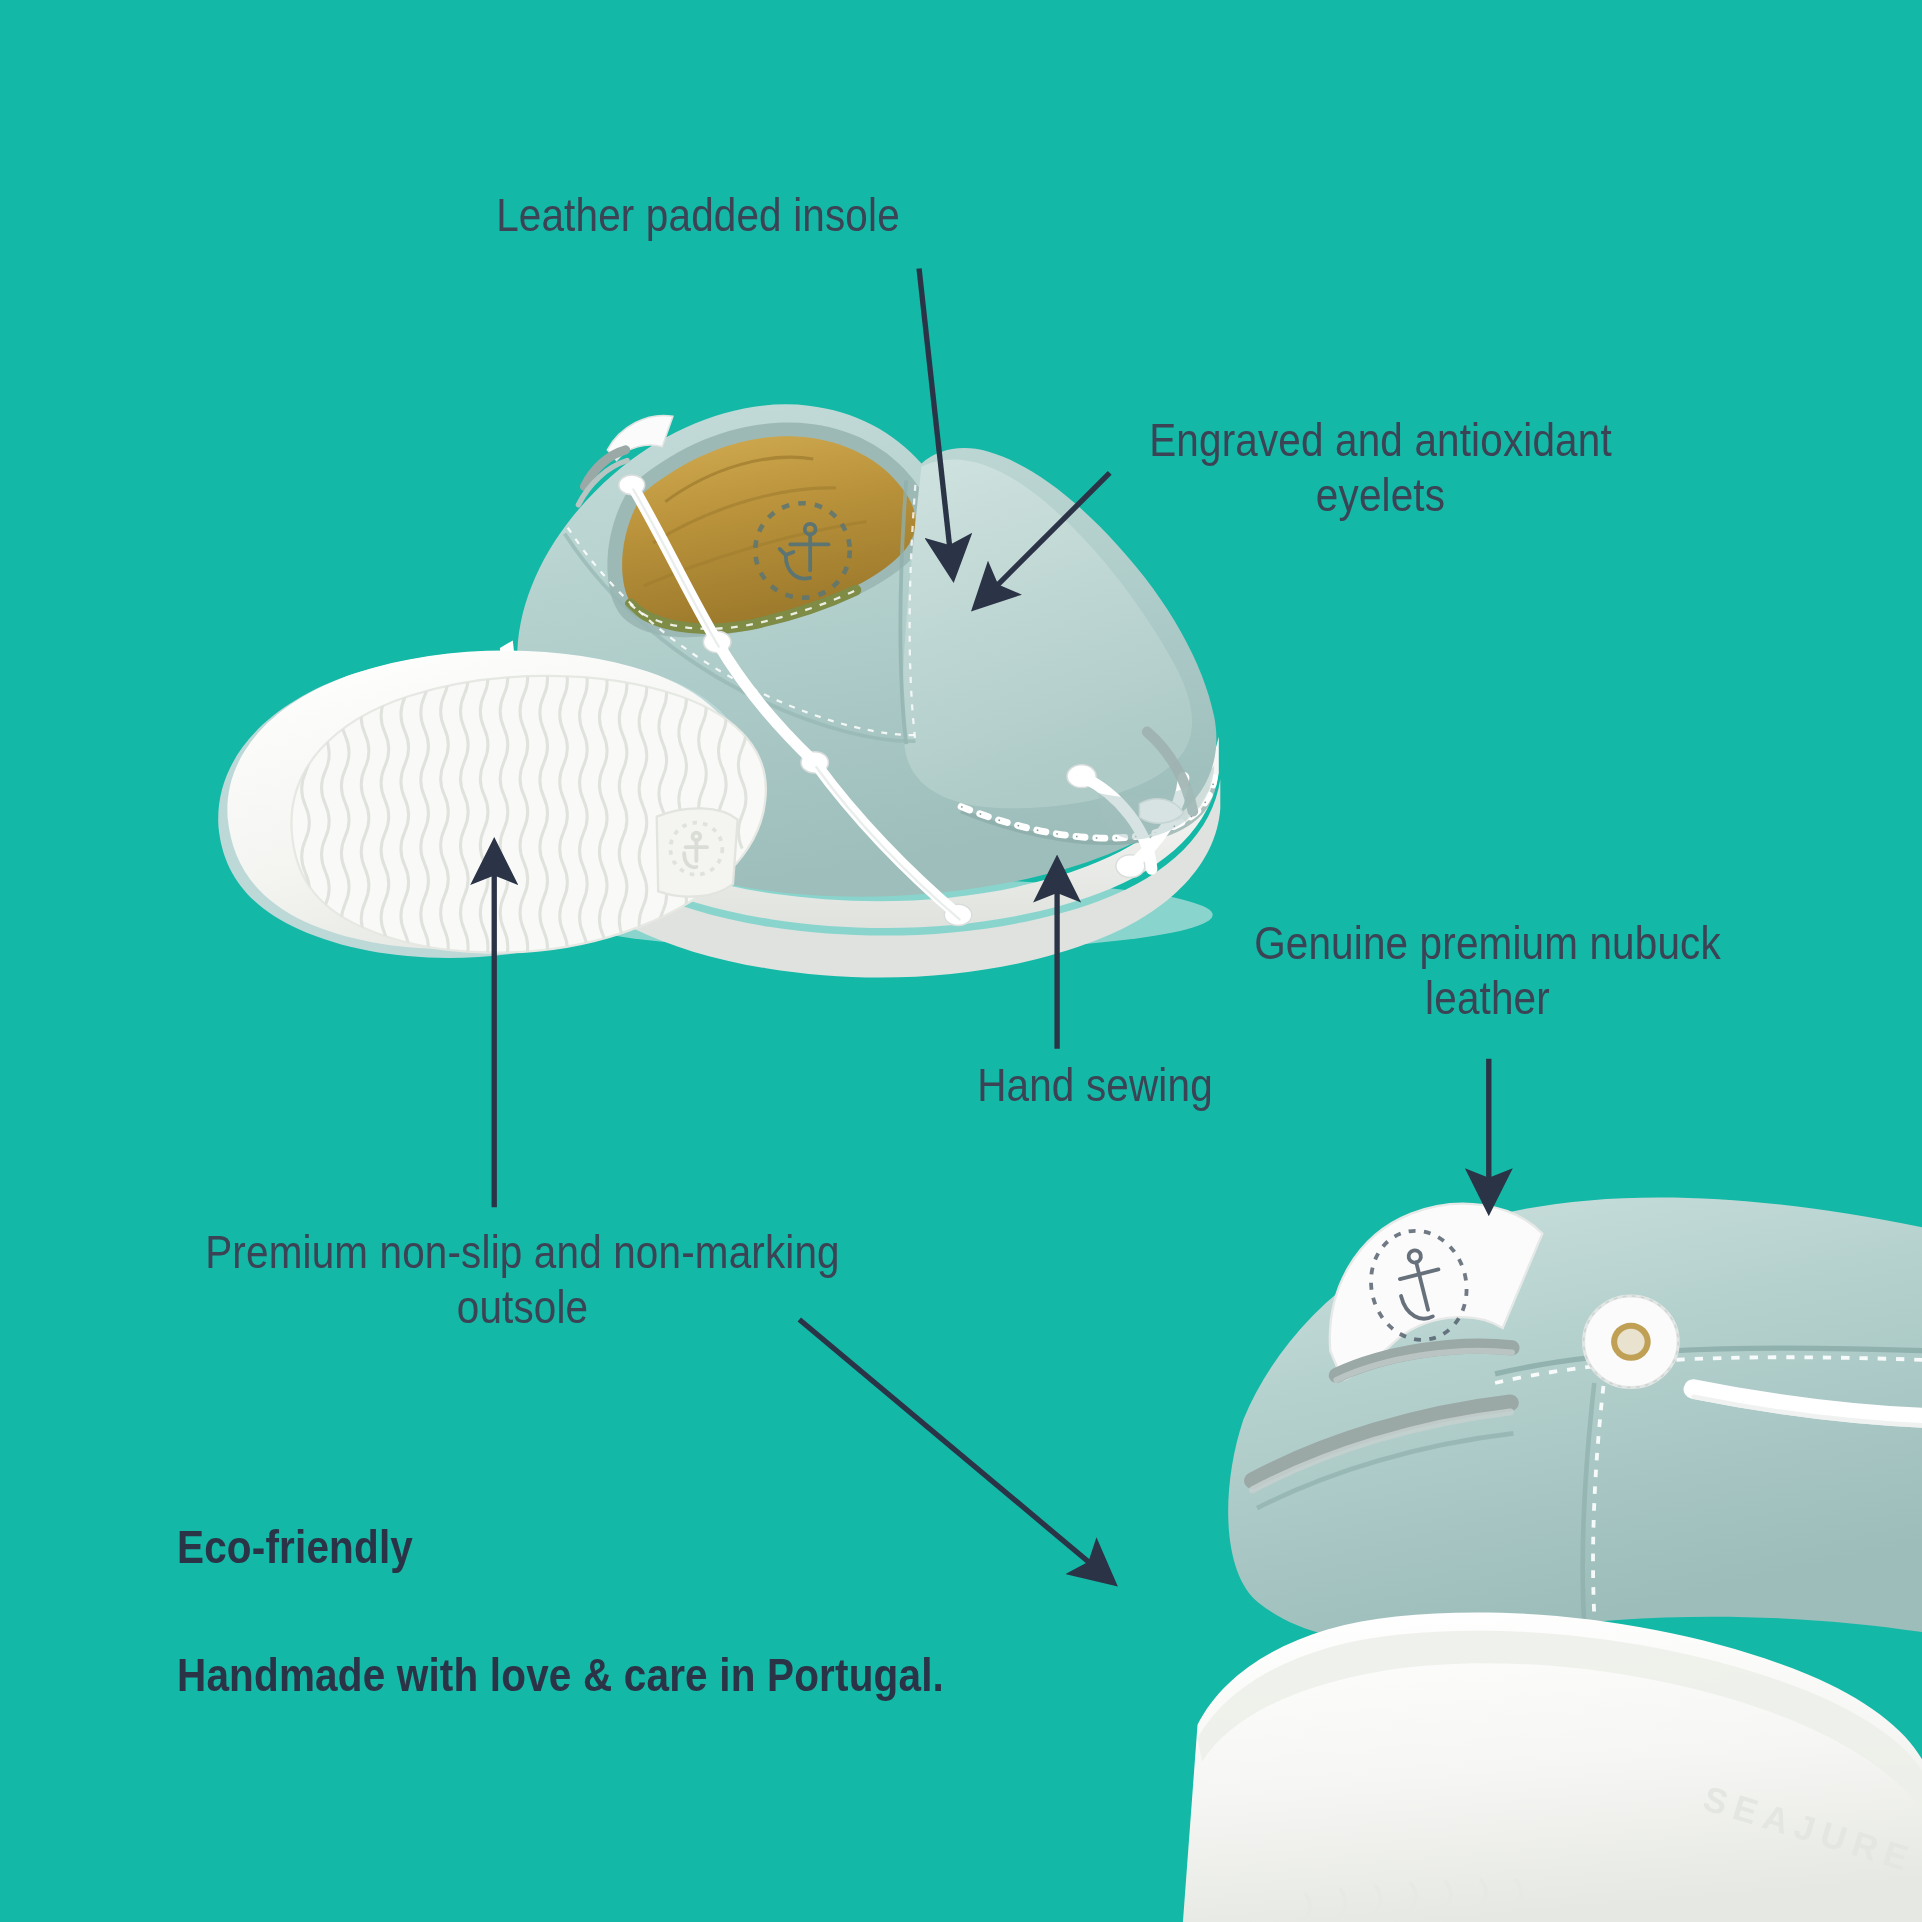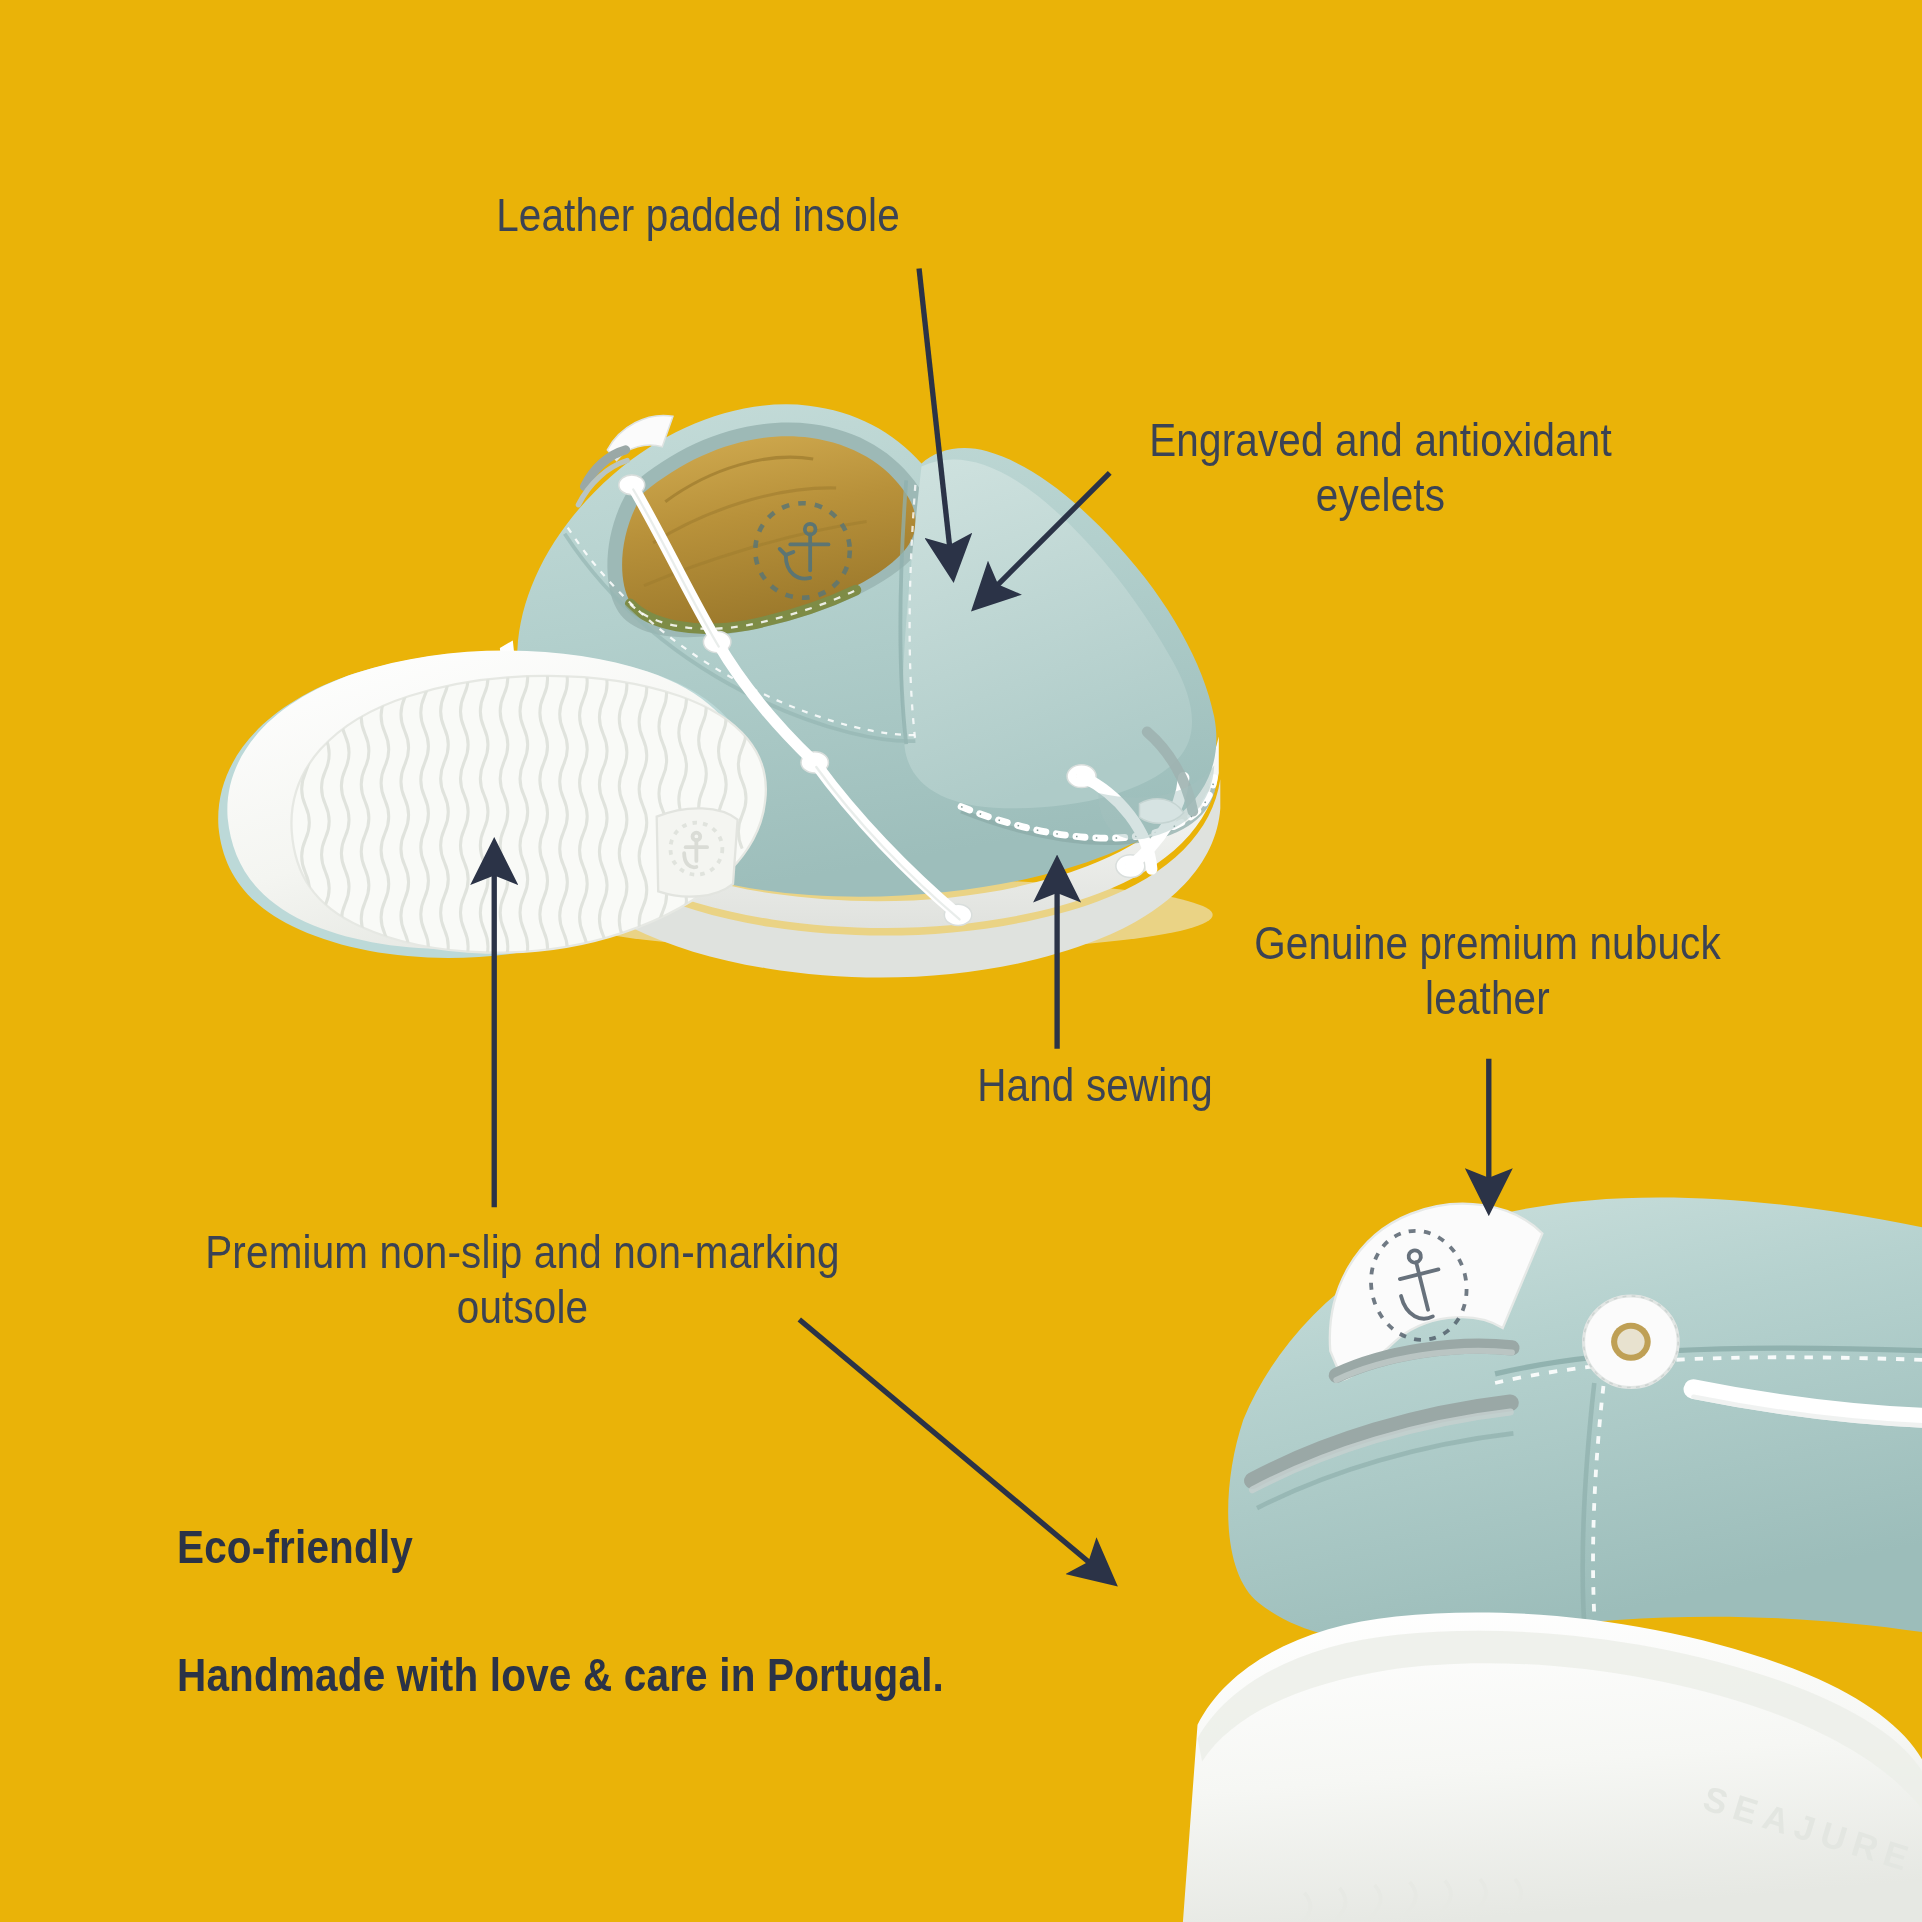--- a/index.html
+++ b/index.html
@@ -2,21 +2,21 @@
 <html style="font-size:12.2px"><head>
 <meta charset="utf-8">
 <title>Product Feature Infographic</title>
 <style>
   html,body{margin:0;padding:0;background:#ffffff;}
   body{font-family:"Liberation Sans",sans-serif;}
 
   #stage{
     position:relative;
     width:1922px;height:1922px;
-    background:#eab308;
+    background:#14b8a6;
     overflow:hidden;
   }
 
   
   .callout{
     position:absolute;
     color:#3b4354;
     font-family:"Liberation Sans",sans-serif;
     font-weight:300;
     font-size:47px;

